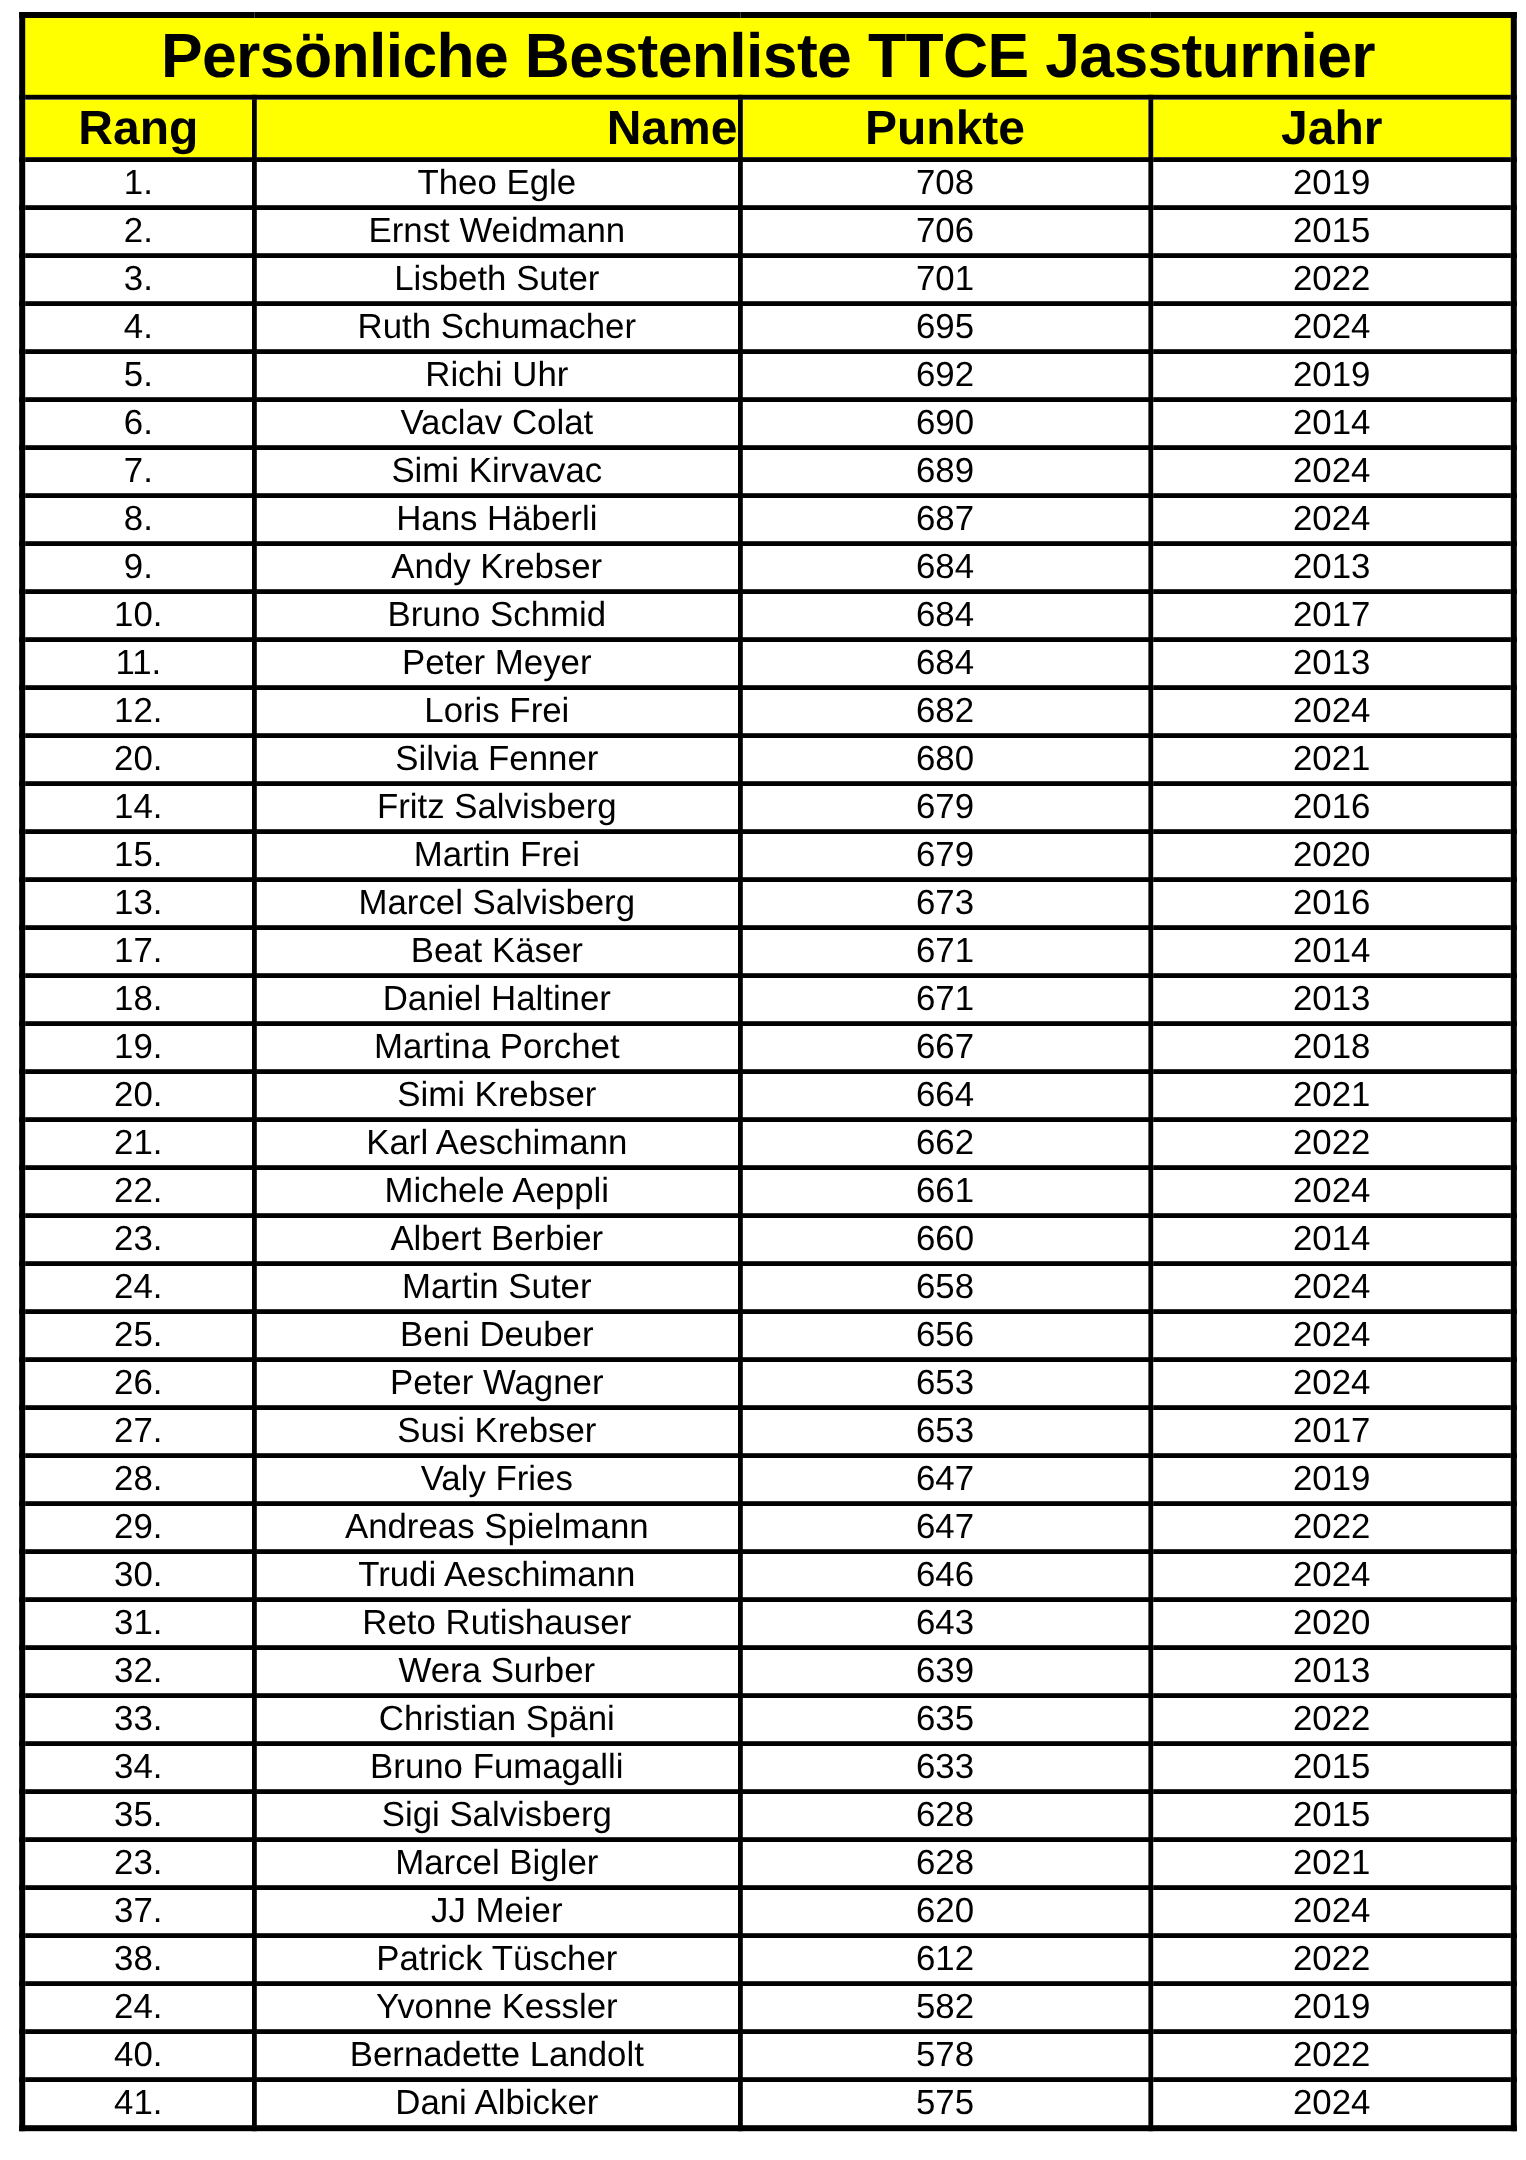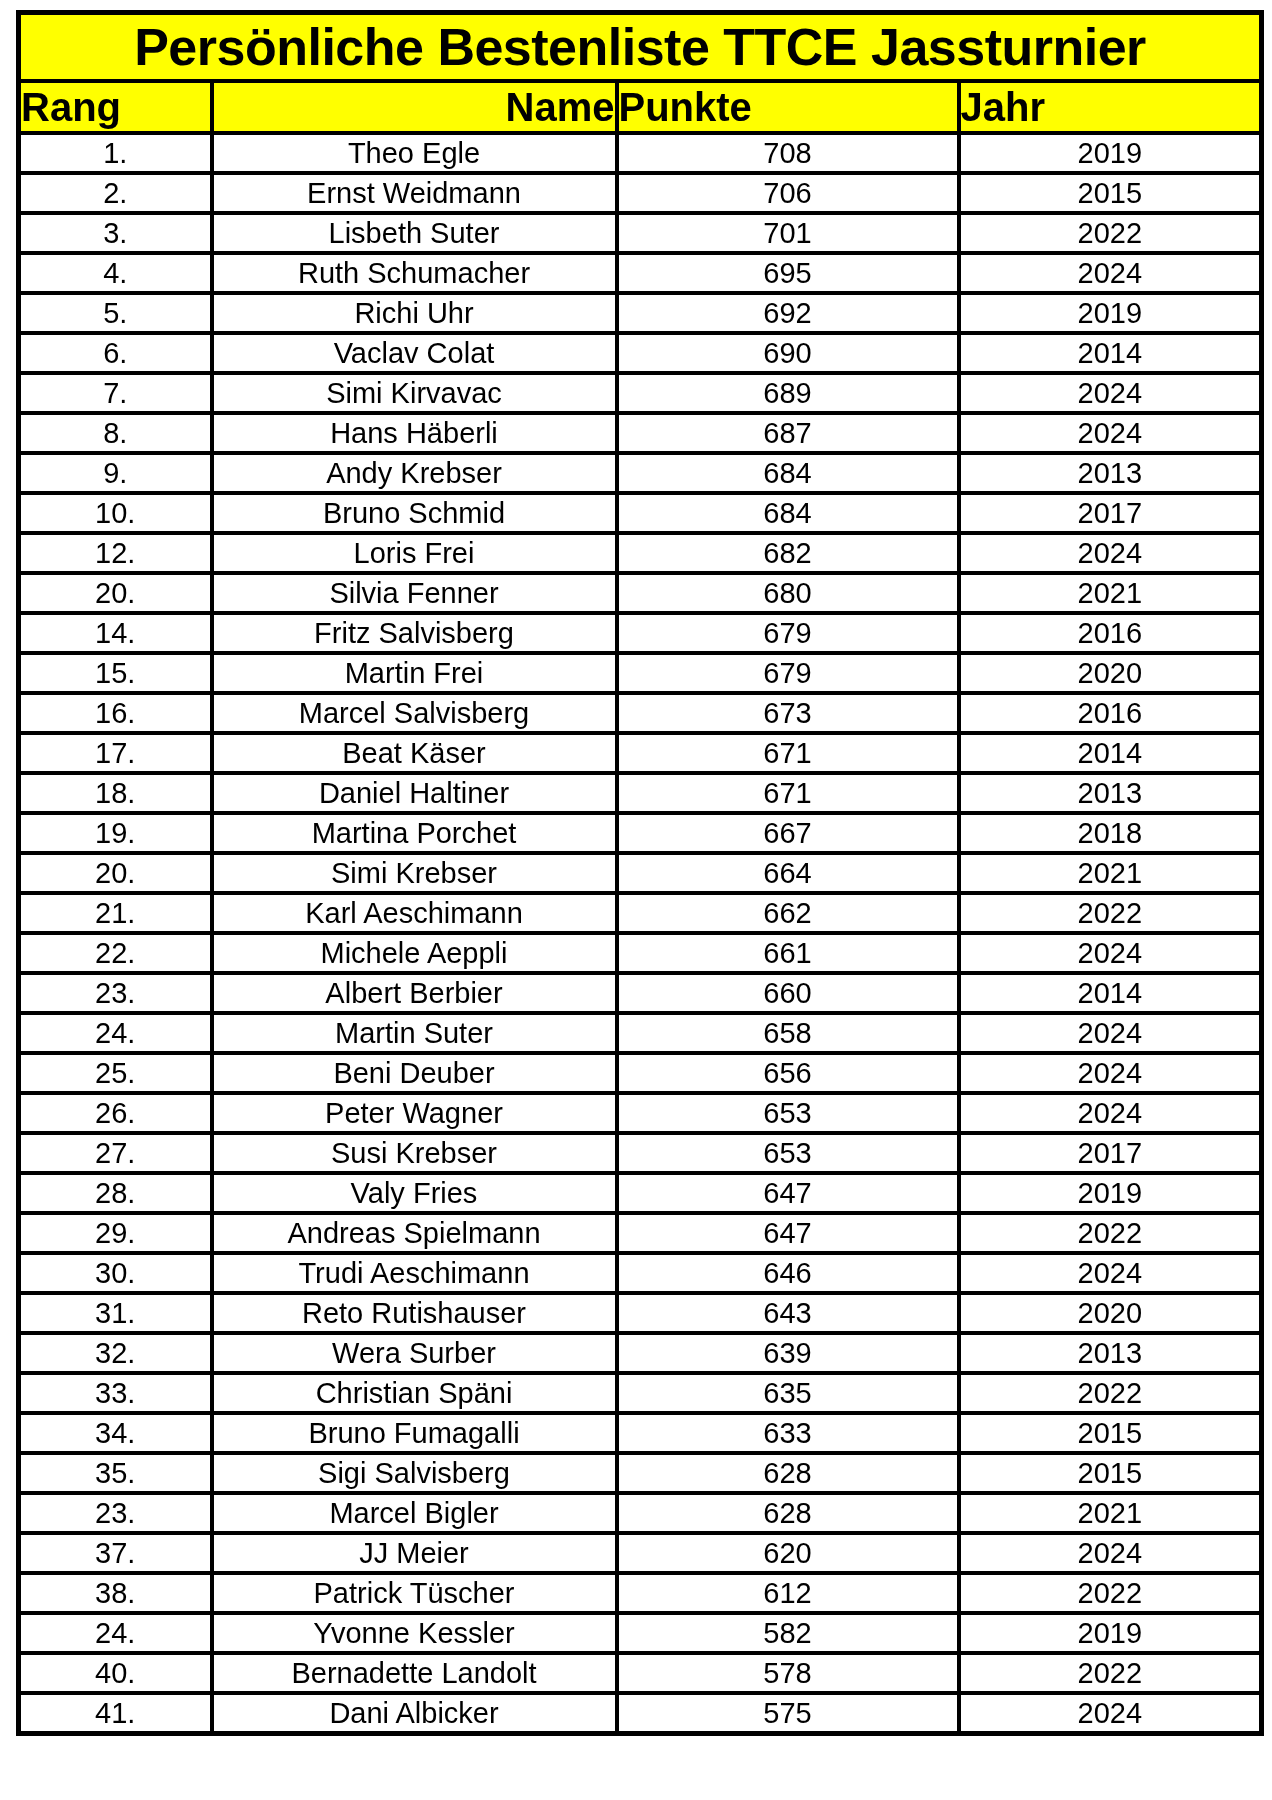--- a/index.html
+++ b/index.html
@@ -40,21 +40,21 @@
     font-size: 52px;
     font-weight: bold;
     text-align: center;
     height: 64px;
     letter-spacing: -0.5px;
   }
   th.col-head {
     background: #ffff00;
     font-size: 40px;
     font-weight: bold;
-    text-align: left;
+    text-align: center;
     height: 48px;
   }
   th.col-head.left {
     text-align: right;
     padding-left: 10px;
   }
   tbody td {
     font-size: 29px;
     font-weight: normal;
     text-align: center;
@@ -139,20 +139,26 @@
     <td>684</td>
     <td>2013</td>
   </tr>
         <tr>
     <td>10.</td>
     <td>Bruno Schmid</td>
     <td>684</td>
     <td>2017</td>
   </tr>
         <tr>
+    <td>11.</td>
+    <td>Peter Meyer</td>
+    <td>684</td>
+    <td>2013</td>
+  </tr>
+        <tr>
     <td>12.</td>
     <td>Loris Frei</td>
     <td>682</td>
     <td>2024</td>
   </tr>
         <tr>
     <td>20.</td>
     <td>Silvia Fenner</td>
     <td>680</td>
     <td>2021</td>
@@ -163,21 +169,21 @@
     <td>679</td>
     <td>2016</td>
   </tr>
         <tr>
     <td>15.</td>
     <td>Martin Frei</td>
     <td>679</td>
     <td>2020</td>
   </tr>
         <tr>
-    <td>16.</td>
+    <td>13.</td>
     <td>Marcel Salvisberg</td>
     <td>673</td>
     <td>2016</td>
   </tr>
         <tr>
     <td>17.</td>
     <td>Beat Käser</td>
     <td>671</td>
     <td>2014</td>
   </tr>

